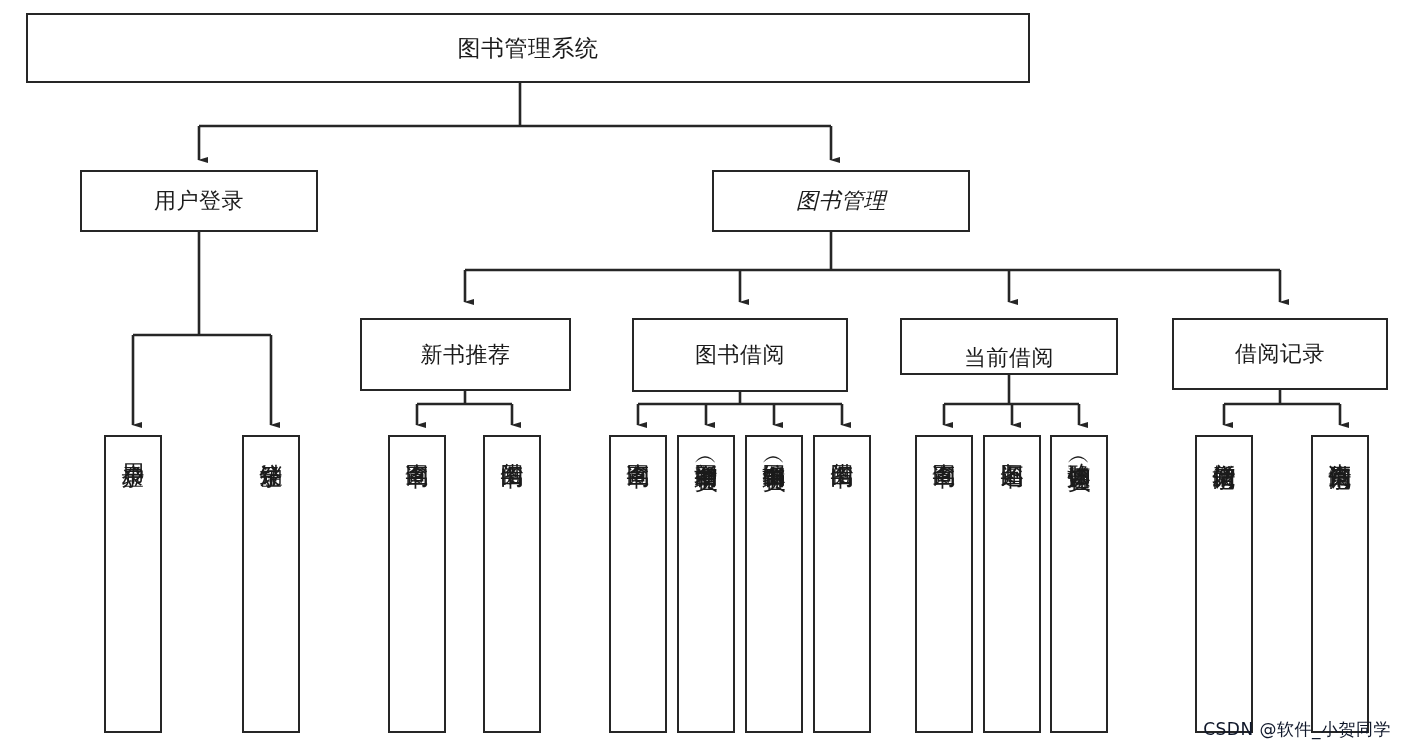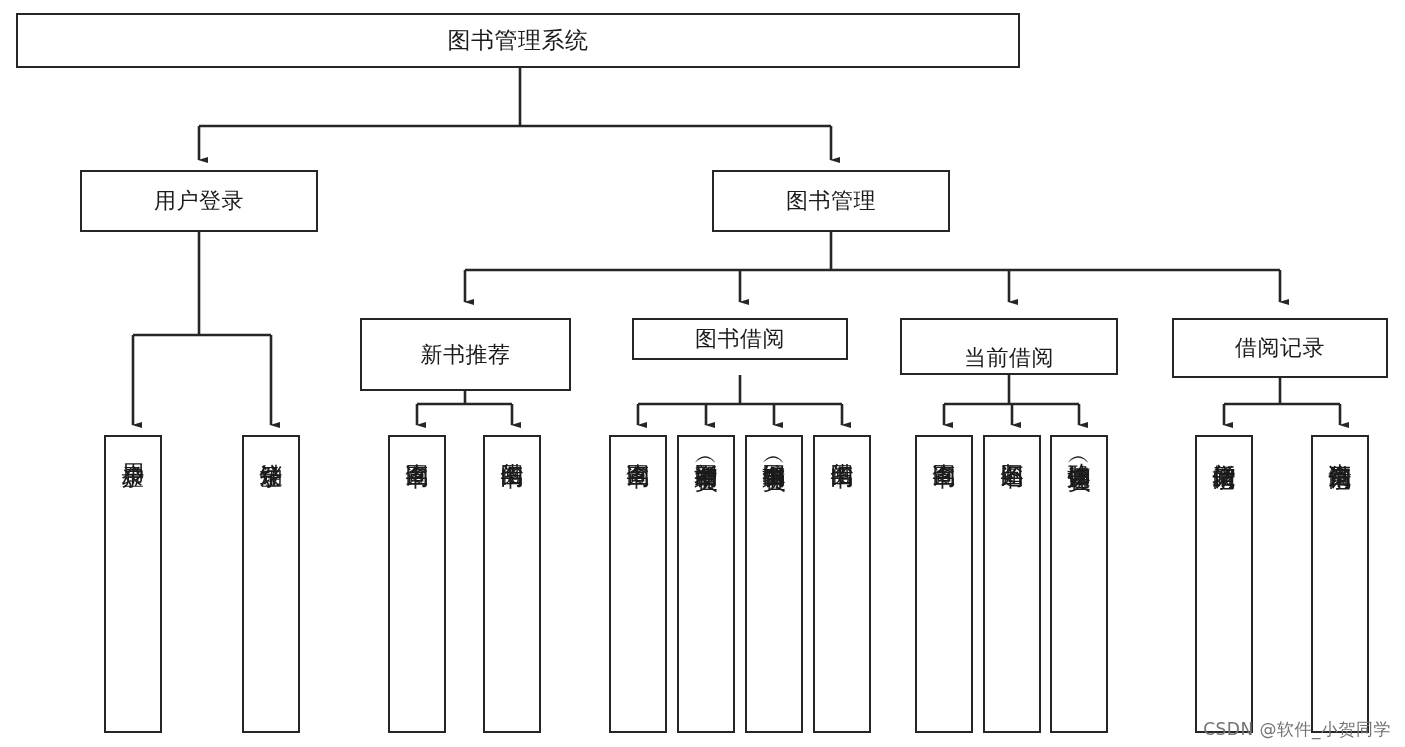--- a/index.html
+++ b/index.html
@@ -55,21 +55,21 @@
     line-height: 1.08;
     letter-spacing: 1px;
     white-space: nowrap;
     color: #1b1b1b;
   }
   .watermark {
     position: absolute;
     right: 14px;
     bottom: 6px;
     font-size: 17px;
-    color: #737373;
+    color: #0f172a;
     letter-spacing: 0.5px;
     white-space: nowrap;
   }
 </style>
 </head>
 <body>
 
 <div id="canvas">
 
   <svg class="wires" viewBox="0 0 1405 747" xmlns="http://www.w3.org/2000/svg">
@@ -115,41 +115,41 @@
       <path d="M1012,404 L1012,425" marker-end="url(#arrow)"></path>
       <path d="M1079,404 L1079,425" marker-end="url(#arrow)"></path>
 
       <path d="M1280,375 L1280,404"></path>
       <path d="M1224,404 L1340,404"></path>
       <path d="M1224,404 L1224,425" marker-end="url(#arrow)"></path>
       <path d="M1340,404 L1340,425" marker-end="url(#arrow)"></path>
     </g>
   </svg>
 
-  <div class="node h root" style="left:16px; top:13px; width:1004px; height:55px;">
+  <div class="node h root" style="left:26px; top:13px; width:1004px; height:70px;">
     <span>图书管理系统</span>
   </div>
 
   <div class="node h" style="left:80px; top:170px; width:238px; height:62px;">
     <span>用户登录</span>
   </div>
-  <div class="node h" style="left:712px; top:170px; width:238px; height:62px;">
+  <div class="node h" style="left:712px; top:170px; width:258px; height:62px;font-style:italic;">
     <span>图书管理</span>
   </div>
 
   <div class="node h" style="left:360px; top:318px; width:211px; height:73px;">
     <span>新书推荐</span>
   </div>
-  <div class="node h" style="left:632px; top:318px; width:216px; height:42px;">
+  <div class="node h" style="left:632px; top:318px; width:216px; height:74px;">
     <span>图书借阅</span>
   </div>
   <div class="node h" style="left:900px; top:318px; width:218px; height:57px;align-items:flex-end;">
     <span>当前借阅</span>
   </div>
-  <div class="node h" style="left:1172px; top:318px; width:216px; height:60px;">
+  <div class="node h" style="left:1172px; top:318px; width:216px; height:72px;">
     <span>借阅记录</span>
   </div>
 
   <div class="node v" style="left:104px; top:435px; width:58px; height:298px;">
     <span class="vtext">用户登录</span>
   </div>
   <div class="node v" style="left:242px; top:435px; width:58px; height:298px;">
     <span class="vtext">注销登录</span>
   </div>
 

